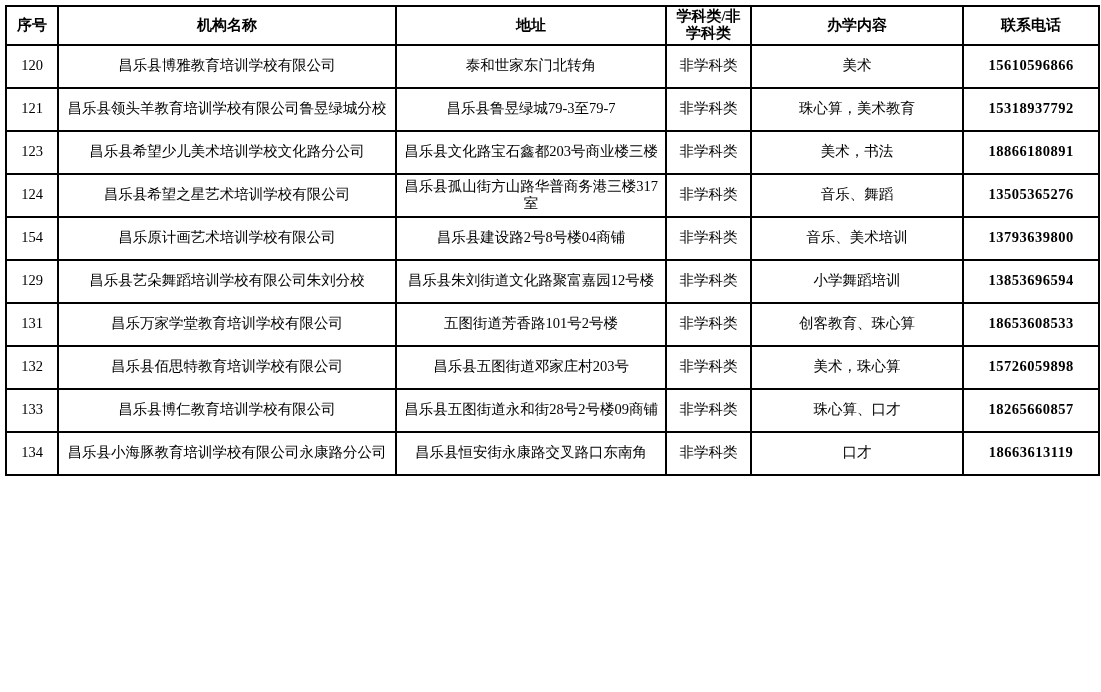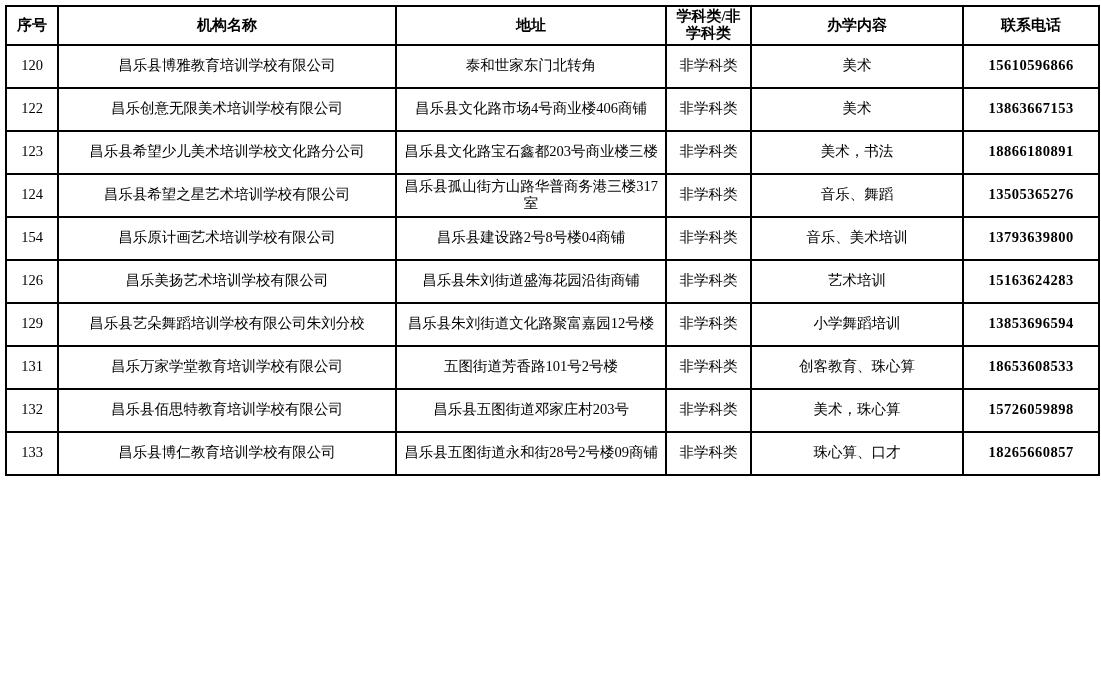--- a/index.html
+++ b/index.html
@@ -76,26 +76,26 @@
     <tbody>
         <tr>
       <td class="cell-serial">120</td>
       <td class="cell-name">昌乐县博雅教育培训学校有限公司</td>
       <td class="cell-address">泰和世家东门北转角</td>
       <td class="cell-category">非学科类</td>
       <td class="cell-content">美术</td>
       <td class="cell-phone">15610596866</td>
     </tr>
         <tr>
-      <td class="cell-serial">122</td>
-      <td class="cell-name">昌乐创意无限美术培训学校有限公司</td>
-      <td class="cell-address">昌乐县文化路市场4号商业楼406商铺</td>
+      <td class="cell-serial">121</td>
+      <td class="cell-name">昌乐县领头羊教育培训学校有限公司鲁昱绿城分校</td>
+      <td class="cell-address">昌乐县鲁昱绿城79-3至79-7</td>
       <td class="cell-category">非学科类</td>
-      <td class="cell-content">美术</td>
-      <td class="cell-phone">13863667153</td>
+      <td class="cell-content">珠心算，美术教育</td>
+      <td class="cell-phone">15318937792</td>
     </tr>
         <tr>
       <td class="cell-serial">123</td>
       <td class="cell-name">昌乐县希望少儿美术培训学校文化路分公司</td>
       <td class="cell-address">昌乐县文化路宝石鑫都203号商业楼三楼</td>
       <td class="cell-category">非学科类</td>
       <td class="cell-content">美术，书法</td>
       <td class="cell-phone">18866180891</td>
     </tr>
         <tr>
@@ -106,28 +106,20 @@
       <td class="cell-content">音乐、舞蹈</td>
       <td class="cell-phone">13505365276</td>
     </tr>
         <tr>
       <td class="cell-serial">154</td>
       <td class="cell-name">昌乐原计画艺术培训学校有限公司</td>
       <td class="cell-address">昌乐县建设路2号8号楼04商铺</td>
       <td class="cell-category">非学科类</td>
       <td class="cell-content">音乐、美术培训</td>
       <td class="cell-phone">13793639800</td>
-    </tr>
-        <tr>
-      <td class="cell-serial">126</td>
-      <td class="cell-name">昌乐美扬艺术培训学校有限公司</td>
-      <td class="cell-address">昌乐县朱刘街道盛海花园沿街商铺</td>
-      <td class="cell-category">非学科类</td>
-      <td class="cell-content">艺术培训</td>
-      <td class="cell-phone">15163624283</td>
     </tr>
         <tr>
       <td class="cell-serial">129</td>
       <td class="cell-name">昌乐县艺朵舞蹈培训学校有限公司朱刘分校</td>
       <td class="cell-address">昌乐县朱刘街道文化路聚富嘉园12号楼</td>
       <td class="cell-category">非学科类</td>
       <td class="cell-content">小学舞蹈培训</td>
       <td class="cell-phone">13853696594</td>
     </tr>
         <tr>
@@ -147,16 +139,24 @@
       <td class="cell-phone">15726059898</td>
     </tr>
         <tr>
       <td class="cell-serial">133</td>
       <td class="cell-name">昌乐县博仁教育培训学校有限公司</td>
       <td class="cell-address">昌乐县五图街道永和街28号2号楼09商铺</td>
       <td class="cell-category">非学科类</td>
       <td class="cell-content">珠心算、口才</td>
       <td class="cell-phone">18265660857</td>
     </tr>
+        <tr>
+      <td class="cell-serial">134</td>
+      <td class="cell-name">昌乐县小海豚教育培训学校有限公司永康路分公司</td>
+      <td class="cell-address">昌乐县恒安街永康路交叉路口东南角</td>
+      <td class="cell-category">非学科类</td>
+      <td class="cell-content">口才</td>
+      <td class="cell-phone">18663613119</td>
+    </tr>
       </tbody>
   </table>
 
 </div>
 
 </body></html>

